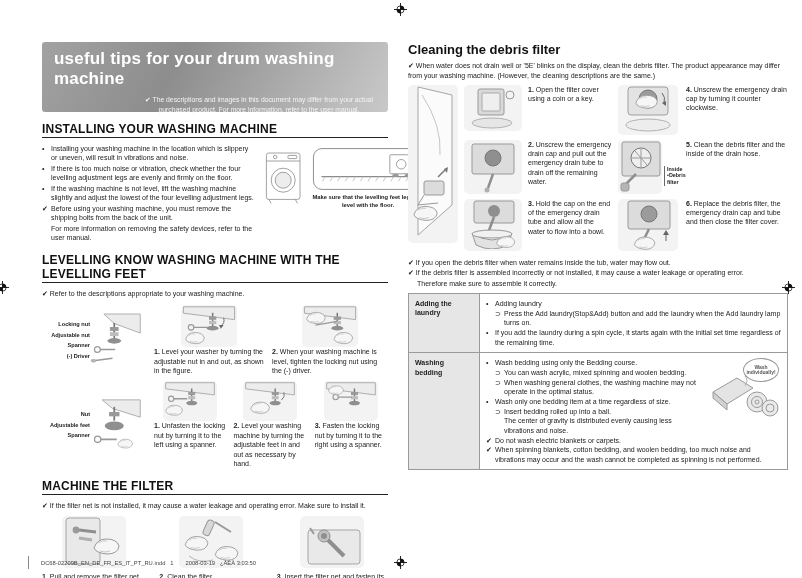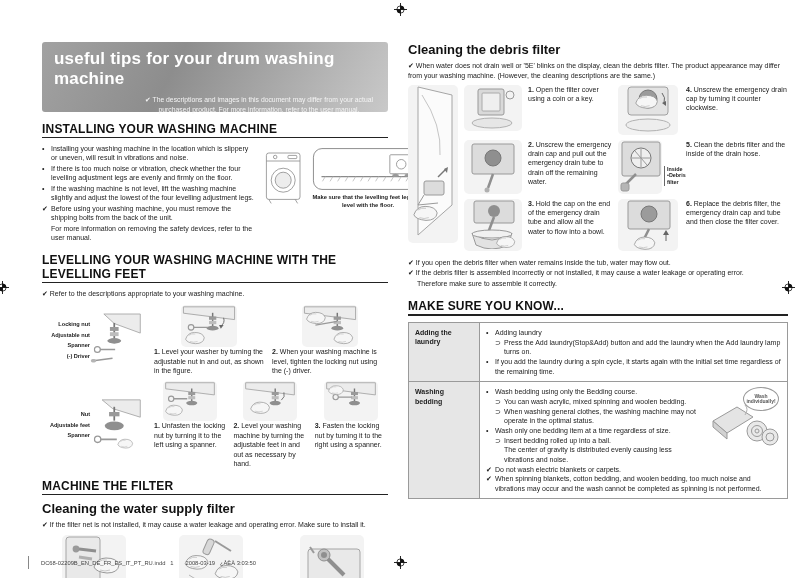--- a/index.html
+++ b/index.html
@@ -194,21 +194,21 @@
                 <line x1="102" y1="31" x2="99" y2="36"></line>
             </g>
             <ellipse cx="88" cy="29.5" rx="3.4" ry="1.6" fill="#9a9a9a"></ellipse>
             <ellipse cx="101" cy="29.5" rx="3.4" ry="1.6" fill="#9a9a9a"></ellipse>
           </svg>
           <div class="fig-caption">Make sure that the levelling feet legs are level with the floor.</div>
         </div>
       </div>
     </div>
 
-    <div class="sec-heading">LEVELLING YOUR WASHING MACHINE WITH THE LEVELLING FEET</div>
+    <div class="sec-heading">LEVELLING KNOW WASHING MACHINE WITH THE LEVELLING FEET</div>
     <div class="note-line">✔ Refer to the descriptions appropriate to your washing machine.</div>
 
     <div class="lev-row">
       <div class="diagram">
         <div class="dlabels">
           <div class="dlabel">Locking nut</div>
           <div class="dlabel">Adjustable nut</div>
           <div class="dlabel">Spanner</div>
           <div class="dlabel">(-) Driver</div>
         </div>
@@ -282,21 +282,20 @@
           <use href="#s-corner" x="0" y="0" width="60" height="20"></use>
           <use href="#s-foot" x="26" y="8" width="16" height="22"></use>
           <use href="#s-spanner" x="8" y="14" width="24" height="9"></use>
           <use href="#s-hand" x="2" y="2" width="22" height="15"></use>
         </svg>
         <div class="step"><span class="num">3.</span> <span>Fasten the locking nut by turning it to the right using a spanner.</span></div>
       </div>
     </div>
 
     <div class="sec-heading">MACHINE THE FILTER</div>
-    <div class="sub-heading">Cleaning the water supply filter</div>
     <div class="note-line">✔ If the filter net is not installed, it may cause a water leakage and operating error. Make sure to install it.</div>
 
     <div class="wf-row">
       <div class="wf-cell" style="width:104px">
         <svg class="ill" width="64" height="52" viewBox="0 0 64 52">
           <rect x="4" y="2" width="34" height="46" rx="3" fill="#e9e9e9" stroke="#a5a5a5"></rect>
           <circle cx="14" cy="14" r="3.4" fill="#9a9a9a"></circle>
           <line x1="17" y1="14" x2="34" y2="16" stroke="#8f8f8f" stroke-width="3"></line>
           <line x1="17" y1="22" x2="30" y2="24" stroke="#b0b0b0" stroke-width="3"></line>
           <use href="#s-hand" x="30" y="18" width="30" height="22"></use>
@@ -402,21 +401,20 @@
       </svg>
       <div class="step"><span class="num">6.</span> <span>Replace the debris filter, the emergency drain cap and tube and then close the filter cover.</span></div>
     </div>
 
     <div style="margin-top:7px">
       <div class="note-line">✔ If you open the debris filter when water remains inside the tub, water may flow out.</div>
       <div class="note-line">✔ If the debris filter is assembled incorrectly or not installed, it may cause a water leakage or operating error.</div>
       <div class="note-line" style="padding-left:9px">Therefore make sure to assemble it correctly.</div>
     </div>
 
-    <div class="sec-heading" style="border-bottom-width:2px">MAKE SURE YOU KNOW...</div>
 
     <table class="ms-table">
       <tbody>
           <tr>
         <td class="ms-label">Adding the laundry</td>
         <td class="ms-content">
           <div class="ms-line">
                 <span class="mk">•</span>
                 <span class="tx">Adding laundry</span>
               </div>

